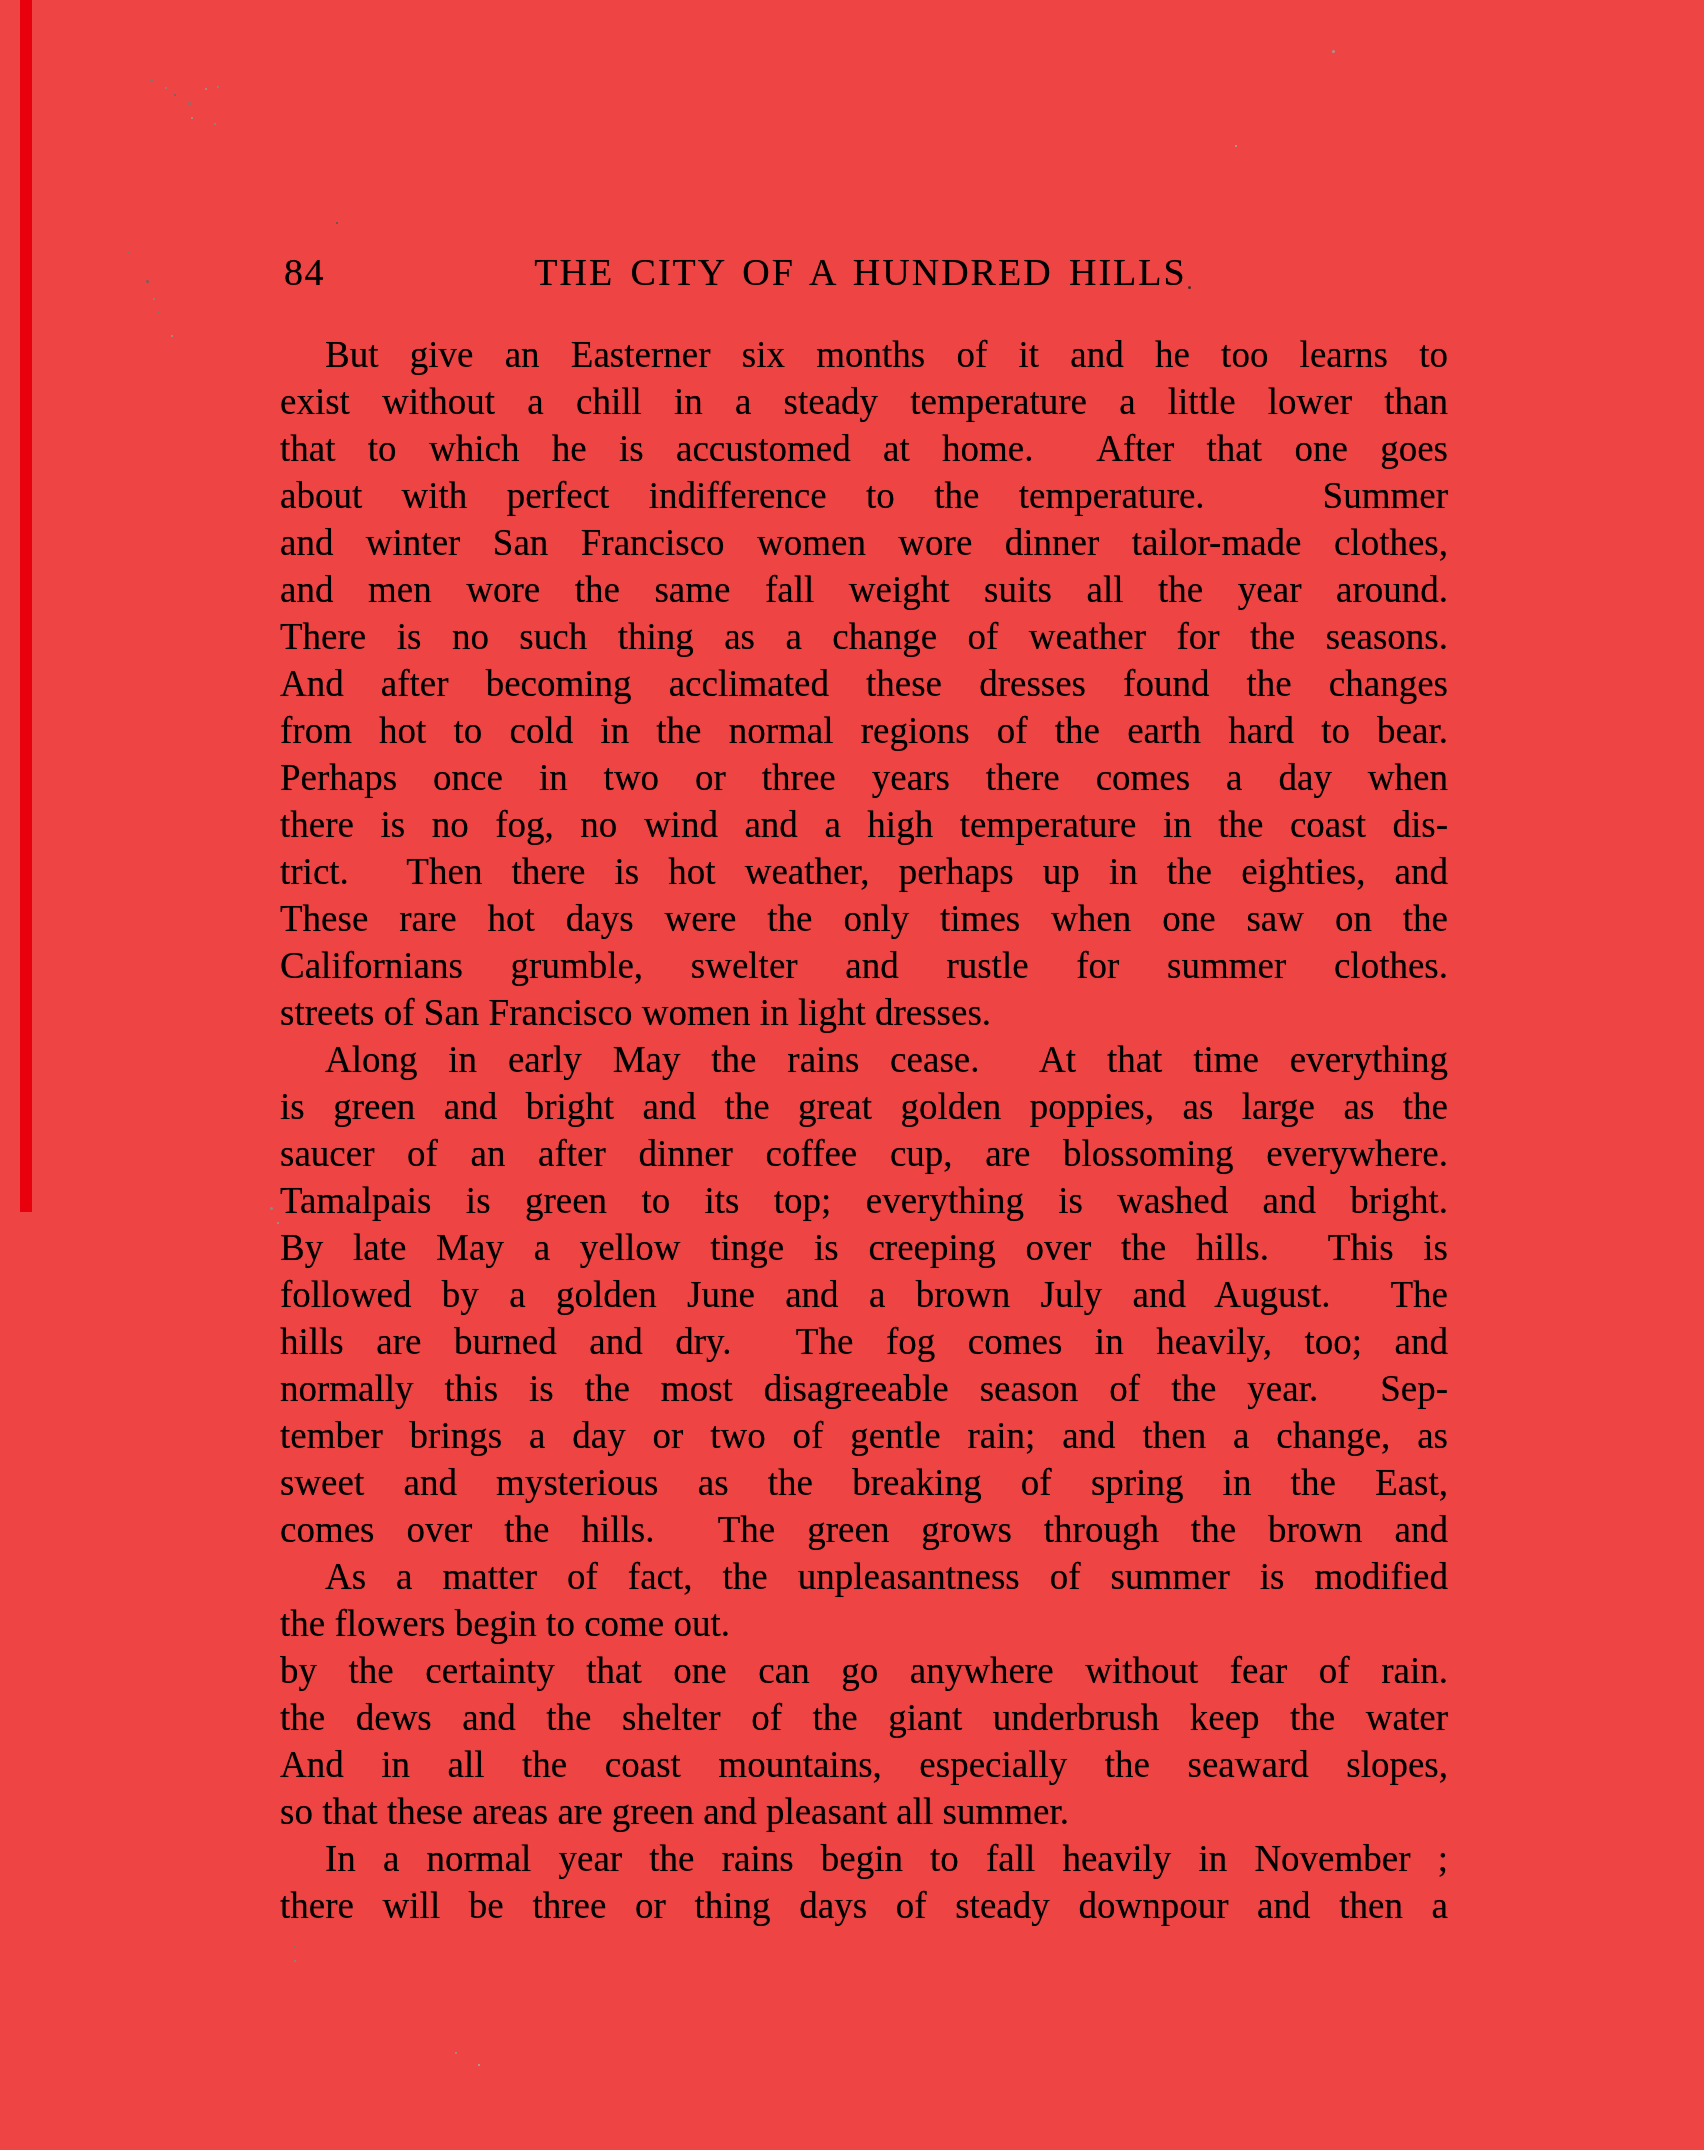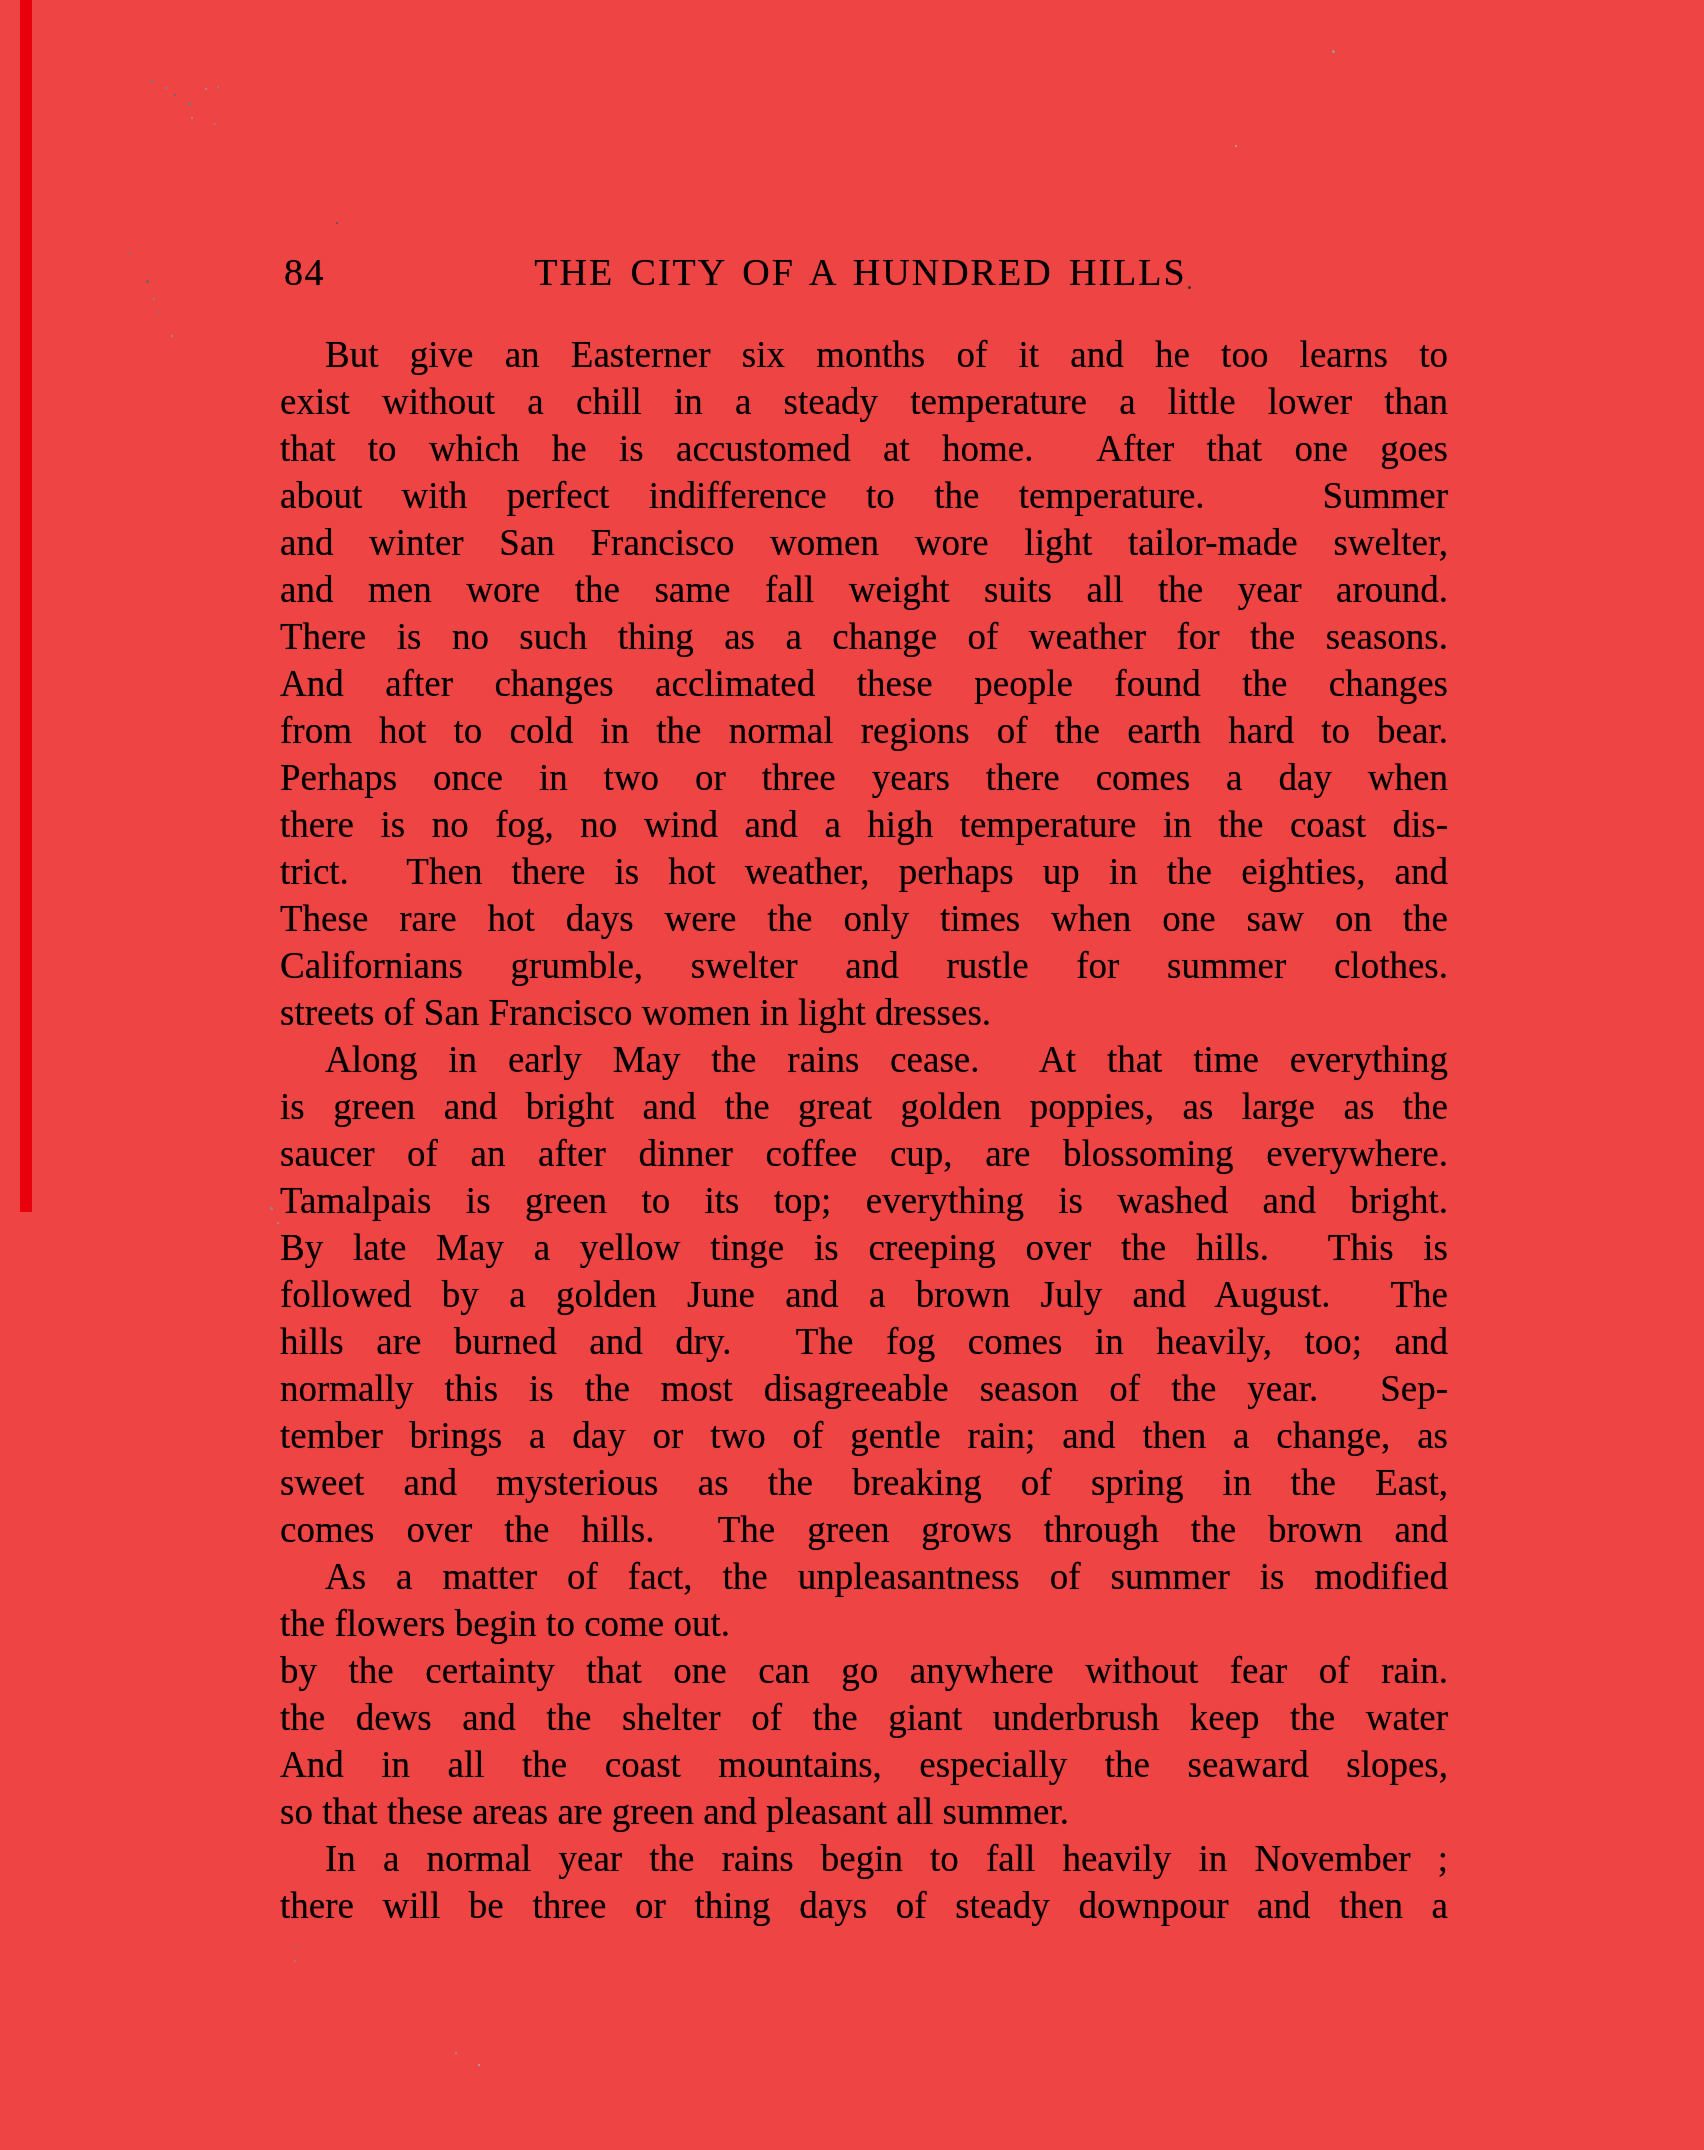--- a/index.html
+++ b/index.html
@@ -72,24 +72,24 @@
   <div class="header">
     <span class="page-number">84</span>
     <span class="running-title">THE CITY OF A HUNDRED HILLS</span>
   </div>
 
   <div class="body-text">
     <div class="ln indent">But give an Easterner six months of it and he too learns to</div>
     <div class="ln">exist without a chill in a steady temperature a little lower than</div>
     <div class="ln">that to which he is accustomed at home.&nbsp; After that one goes</div>
     <div class="ln">about with perfect indifference to the temperature.&nbsp;&nbsp; Summer</div>
-    <div class="ln">and winter San Francisco women wore light tailor-made swelter,</div>
+    <div class="ln">and winter San Francisco women wore dinner tailor-made clothes,</div>
     <div class="ln">and men wore the same fall weight suits all the year around.</div>
     <div class="ln">There is no such thing as a change of weather for the seasons.</div>
-    <div class="ln">And after changes acclimated these people found the changes</div>
+    <div class="ln">And after becoming acclimated these dresses found the changes</div>
     <div class="ln">from hot to cold in the normal regions of the earth hard to bear.</div>
     <div class="ln">Perhaps once in two or three years there comes a day when</div>
     <div class="ln">there is no fog, no wind and a high temperature in the coast dis-</div>
     <div class="ln">trict.&nbsp; Then there is hot weather, perhaps up in the eighties, and</div>
     <div class="ln">These rare hot days were the only times when one saw on the</div>
     <div class="ln">Californians grumble, swelter and rustle for summer clothes.</div>
     <div class="ln last">streets of San Francisco women in light dresses.</div>
     <div class="ln indent">Along in early May the rains cease.&nbsp; At that time everything</div>
     <div class="ln">is green and bright and the great golden poppies, as large as the</div>
     <div class="ln">saucer of an after dinner coffee cup, are blossoming everywhere.</div>

